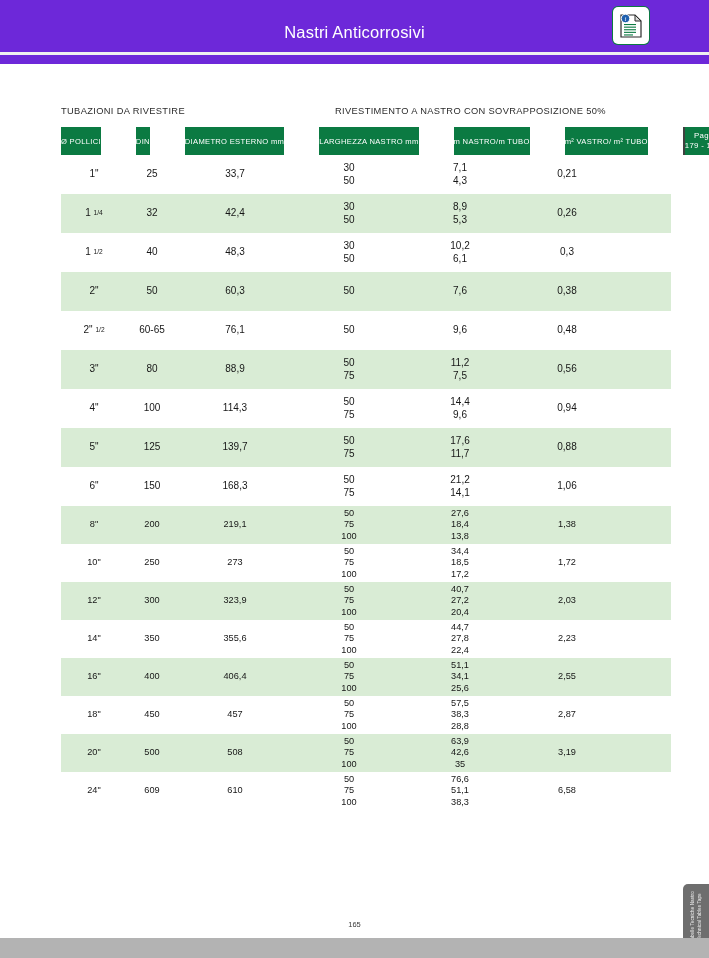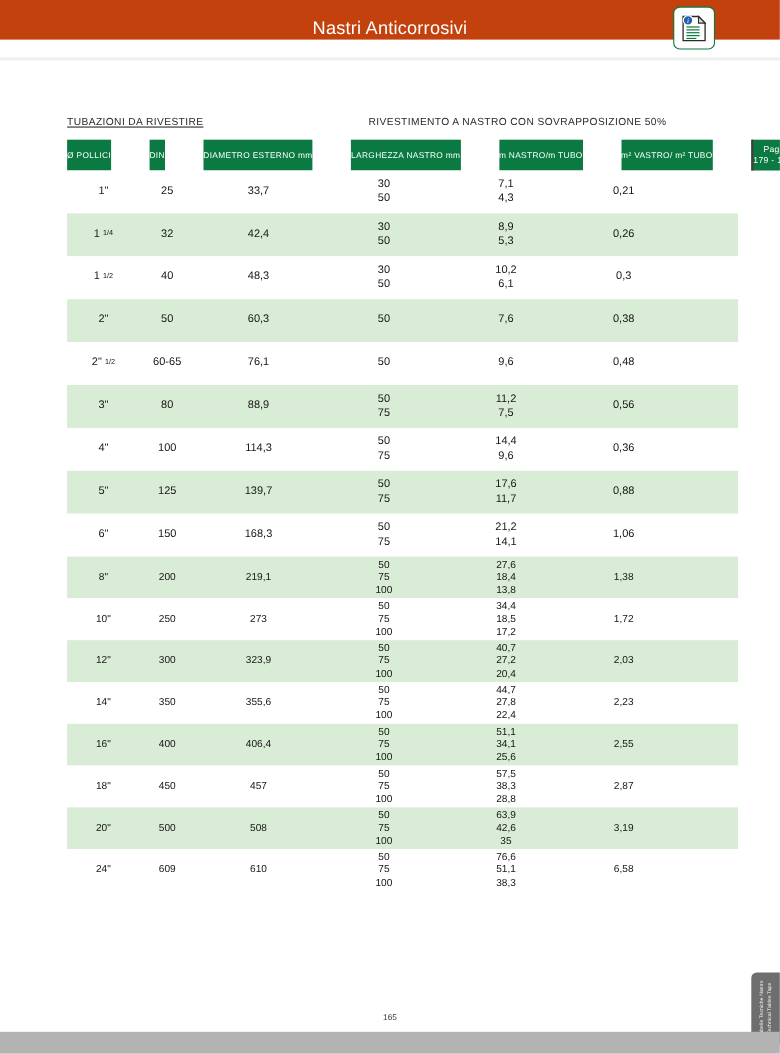--- a/index.html
+++ b/index.html
@@ -14,24 +14,24 @@
     overflow: hidden;
     font-family: "Liberation Sans", sans-serif;
     color: #1a1a1a;
   }
 
   
   .page-header {
     position: absolute;
     top: 0; left: 0;
     width: 709px;
-    height: 36px;
-    background: #c2410c;
+    height: 64px;
+    background: #6d28d9;
     display: flex;
-    align-items: flex-end;
+    align-items: center;
     justify-content: center;
   }
   .page-header-title {
     color: #ffffff;
     font-size: 16.5px;
     letter-spacing: .2px;
     font-weight: 400;
     white-space: nowrap;
   }
   .header-badge {
@@ -60,21 +60,21 @@
   .captions {
     position: absolute;
     top: 106px;
     left: 61px;
     width: 610px;
     height: 16px;
     font-size: 9.3px;
     letter-spacing: .35px;
     color: #2b2b2b;
   }
-  .caption-left  { position: absolute; left: 0px;   top: 0; white-space: nowrap; text-decoration: underline; }
+  .caption-left  { position: absolute; left: 0px;   top: 0; white-space: nowrap; }
   .caption-right { position: absolute; left: 246px; top: 0; white-space: nowrap; margin-left: 28px; }
 
   
   .table-wrap {
     position: absolute;
     top: 127px;
     left: 61px;
     width: 610px;
   }
   .thead {
@@ -374,21 +374,21 @@
         </div>
         <div class="td c4">
           <span class="ln">50</span>
           <span class="ln">75</span>
         </div>
         <div class="td c5">
           <span class="ln">14,4</span>
           <span class="ln">9,6</span>
         </div>
         <div class="td c6">
-          <span class="ln">0,36</span>
+          <span class="ln">0,94</span>
         </div>
         <div class="td c7"></div>
       </div>
       <div class="trow h2 alt">
         <div class="td c1">
           <span class="ln sz">5"</span>
         </div>
         <div class="td c2">
           <span class="ln">125</span>
         </div>

